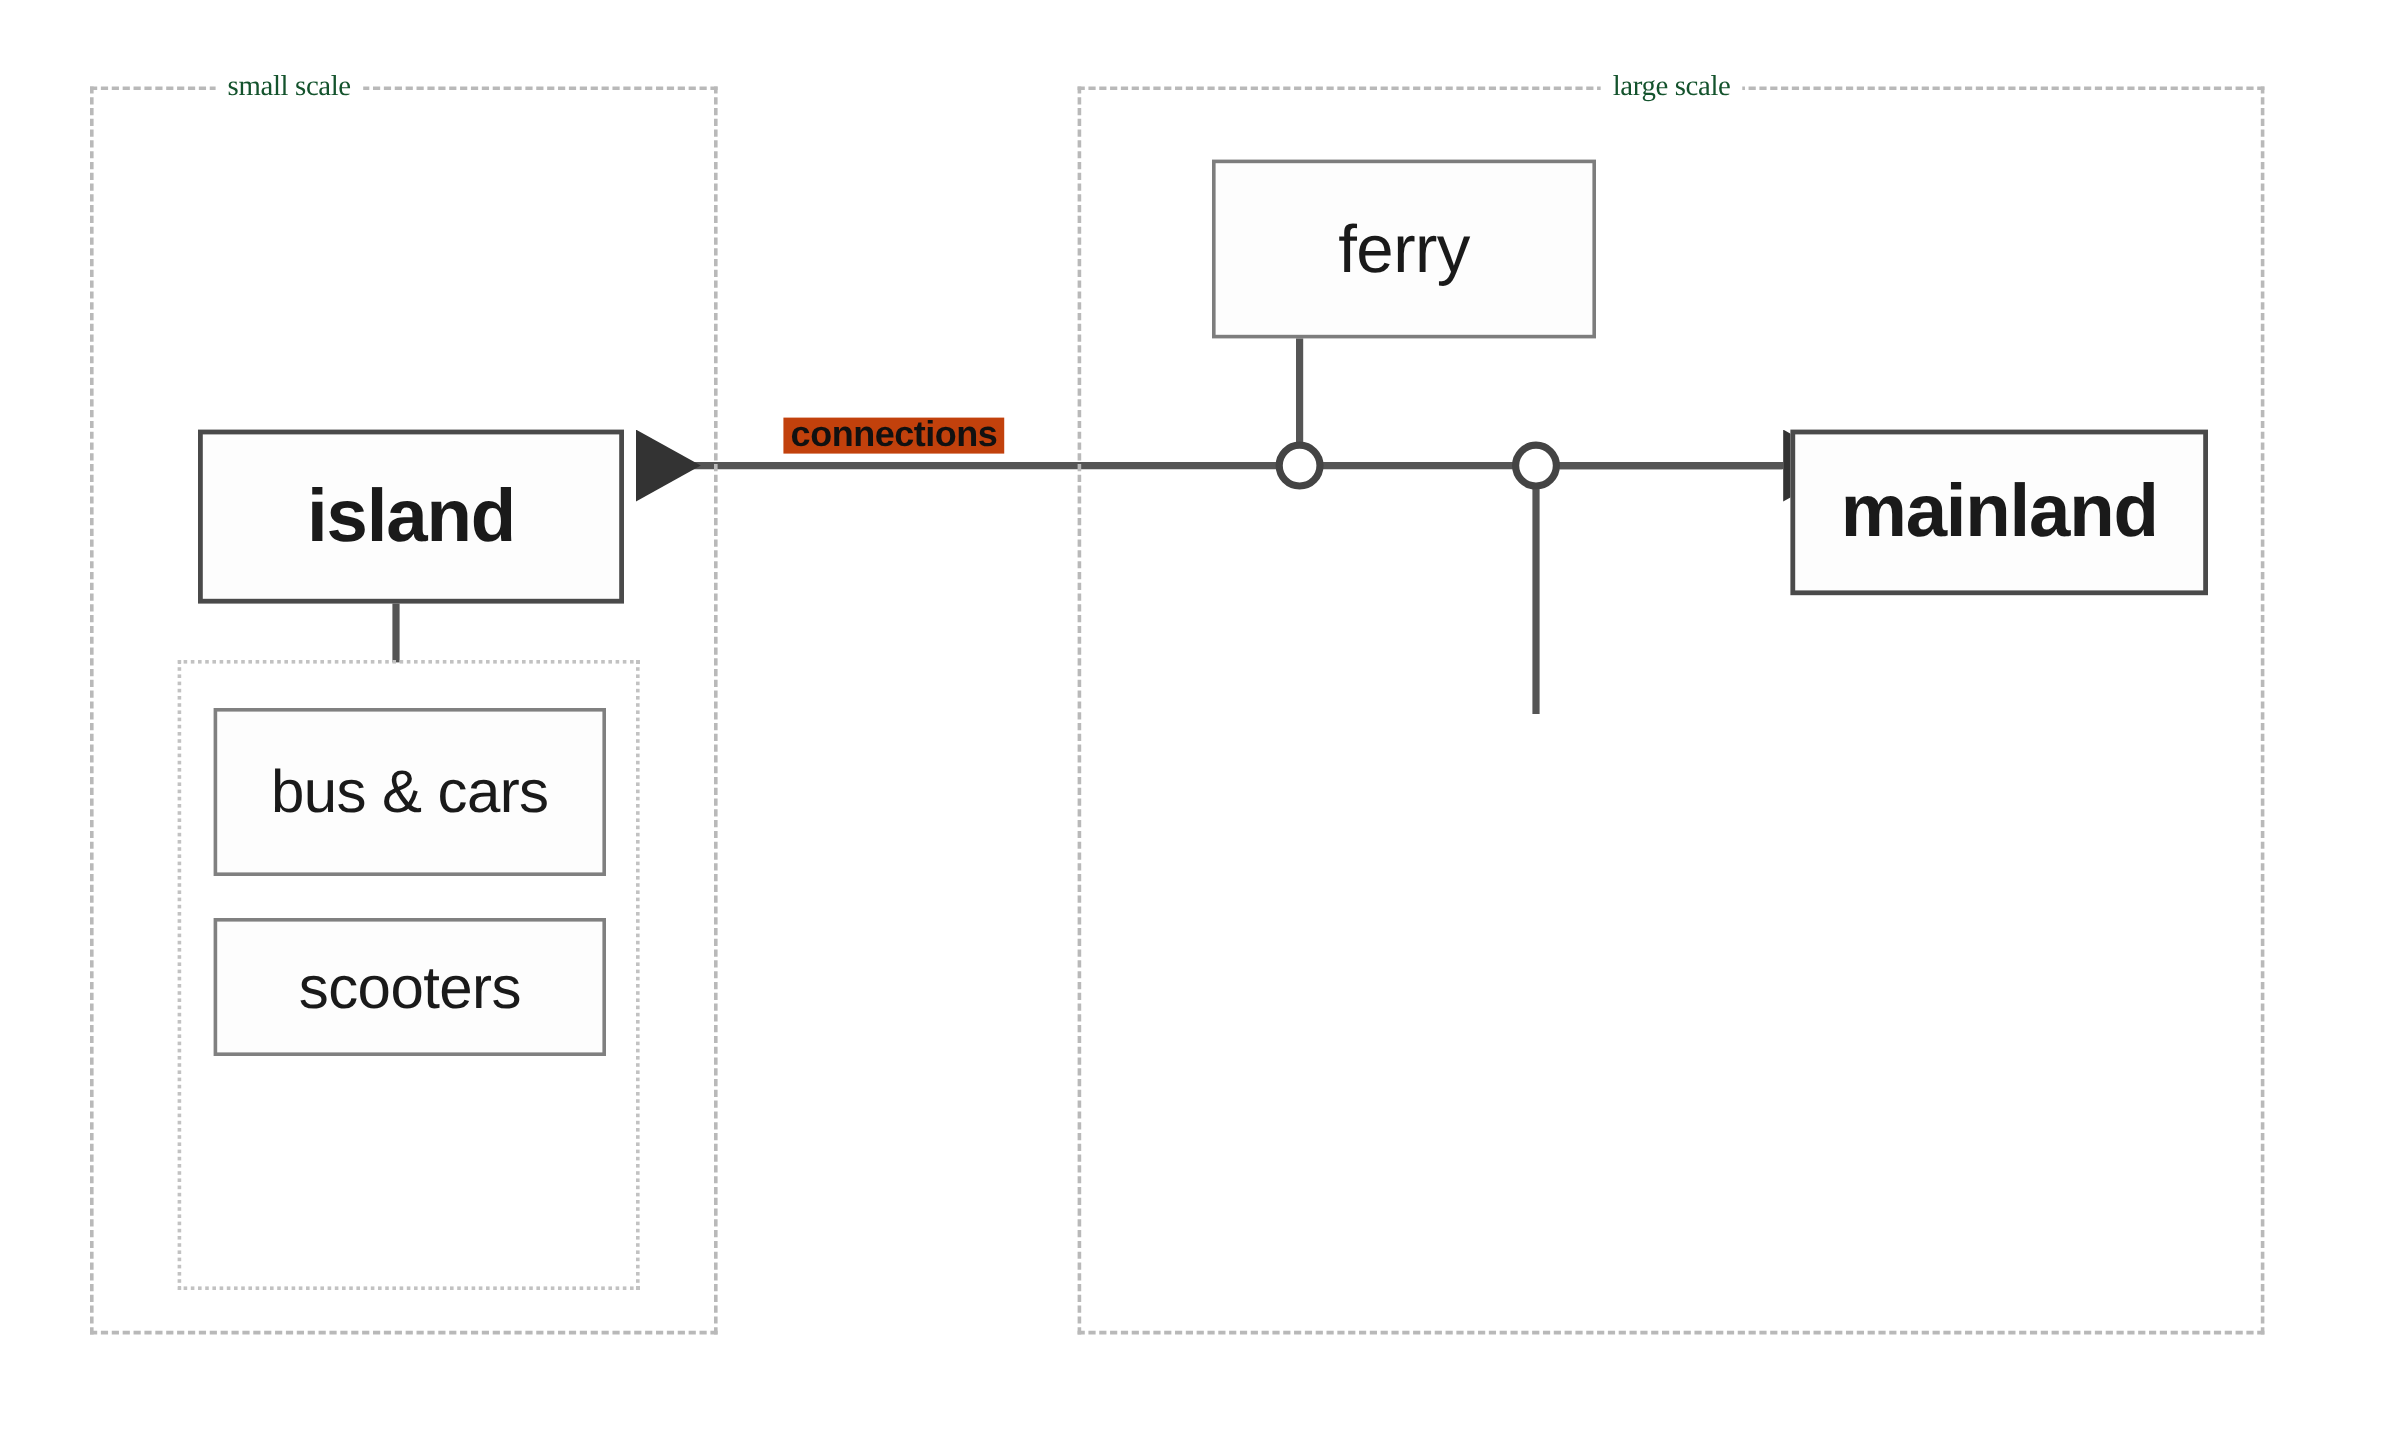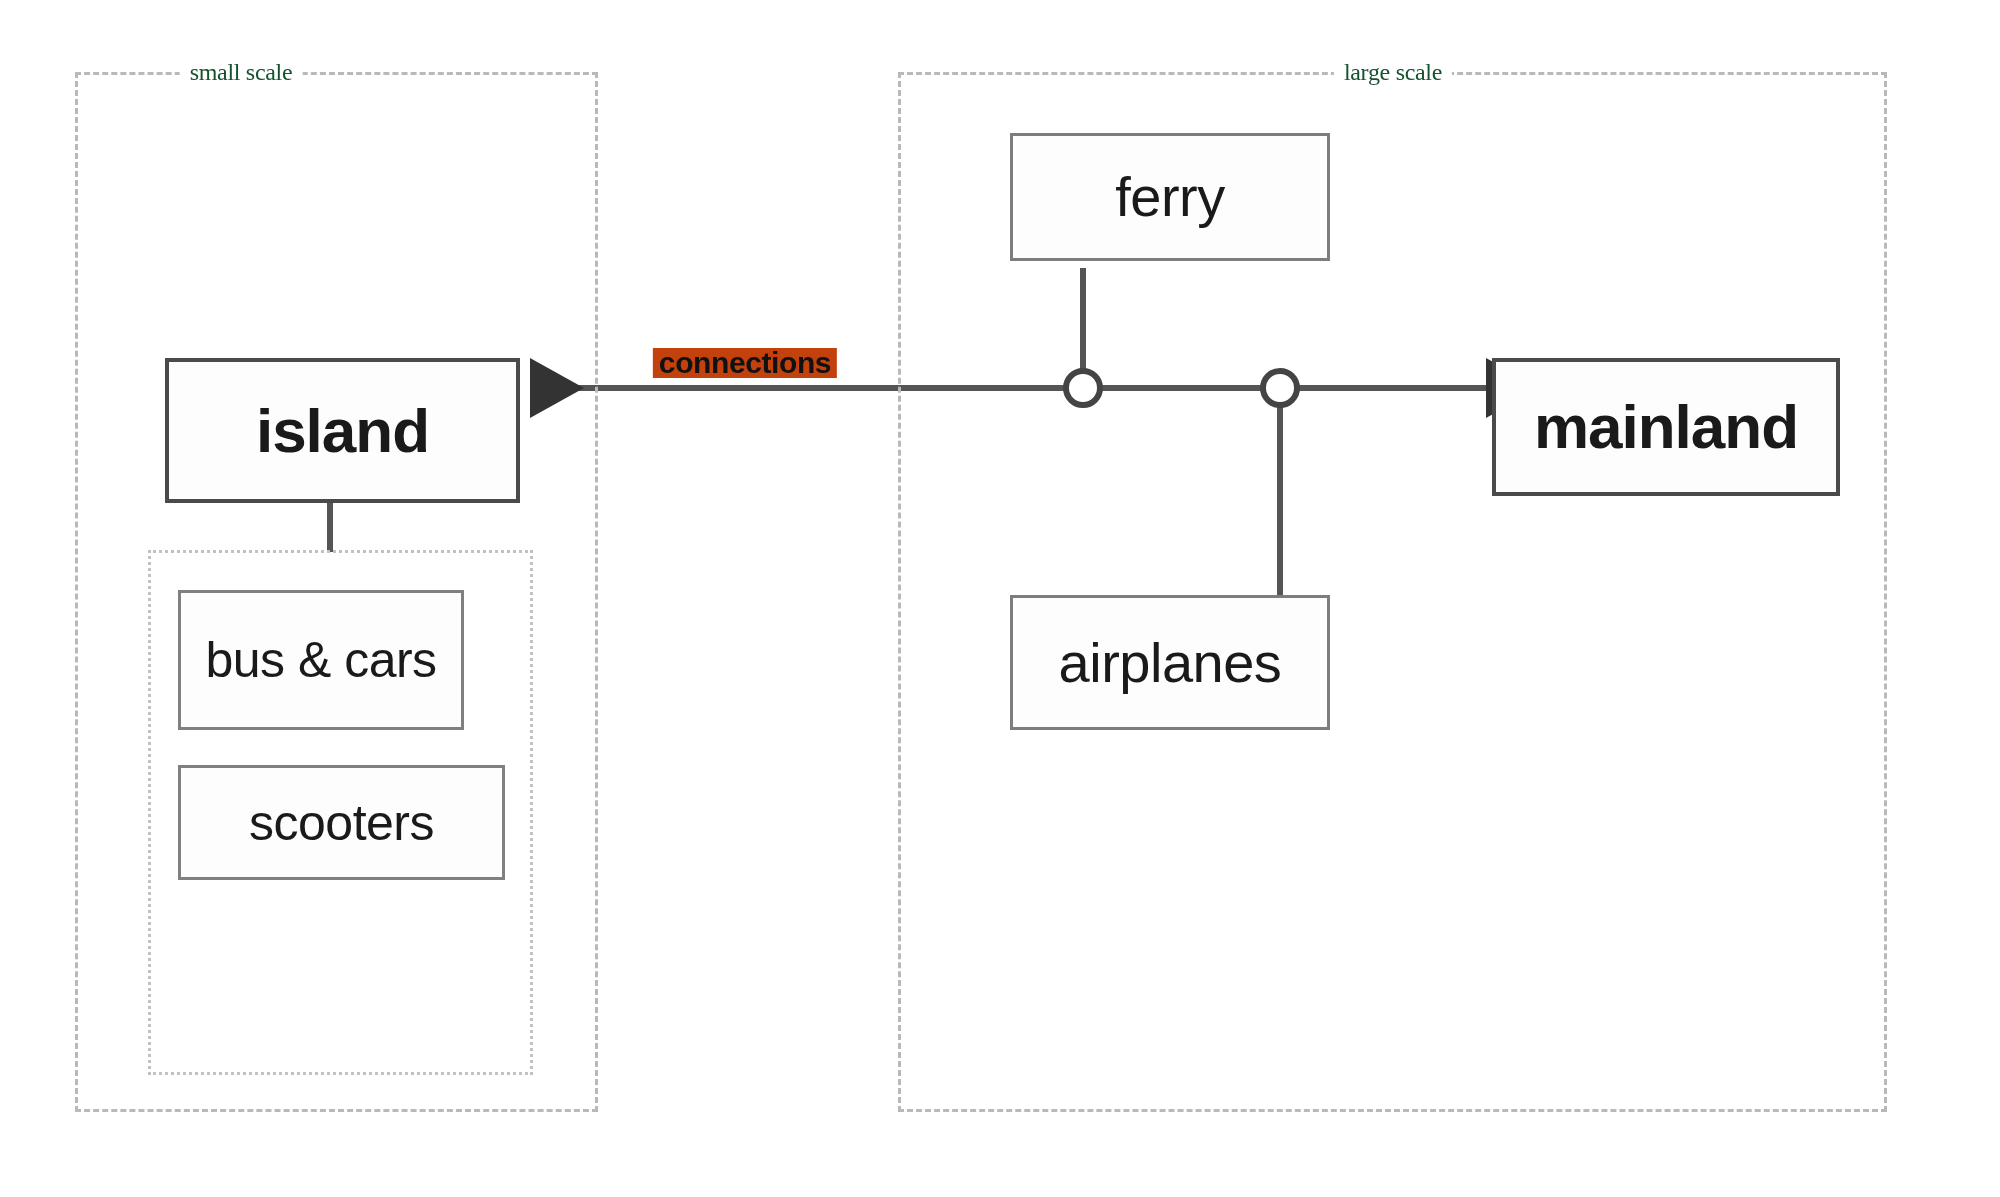--- a/index.html
+++ b/index.html
@@ -140,24 +140,23 @@
   <div class="group-frame inner" style="left:148px; top:550px; width:385px; height:525px;"></div>
 
   <div class="group-label" style="left:241px; top:72px;">small scale</div>
 
   <div class="group-label" style="left:1393px; top:72px;">large scale</div>
 
   <div class="node primary" style="left:165px; top:310px; width:355px; height:145px;">island</div>
 
   <div class="node primary" style="left:1492px; top:310px; width:348px; height:138px;">mainland</div>
 
-  <div class="node secondary" style="left:1010px; top:133px; width:320px; height:128px;">ferry</div>
+  <div class="node secondary" style="left:1010px; top:133px; width:320px; height:149px;">ferry</div>
 
-  <div class="node secondary" style="left:1010px; top:595px; width:320px; height:135px;">airplanes</div>
 
-  <div class="node leaf" style="left:178px; top:590px; width:286px; height:140px;">bus &amp; cars</div>
+  <div class="node leaf" style="left:178px; top:590px; width:327px; height:140px;">bus &amp; cars</div>
 
   <div class="node leaf" style="left:178px; top:765px; width:327px; height:115px;">scooters</div>
 
 
   <div class="edge-label" style="left:745px; top:378px;">connections</div>
 
 </div>
 
 </body></html>

